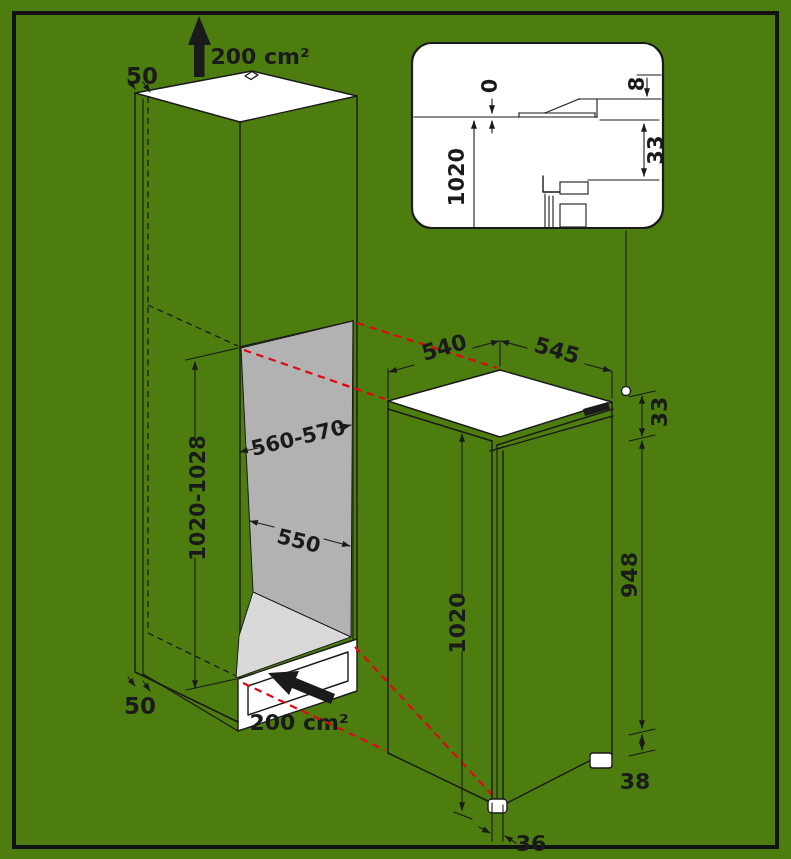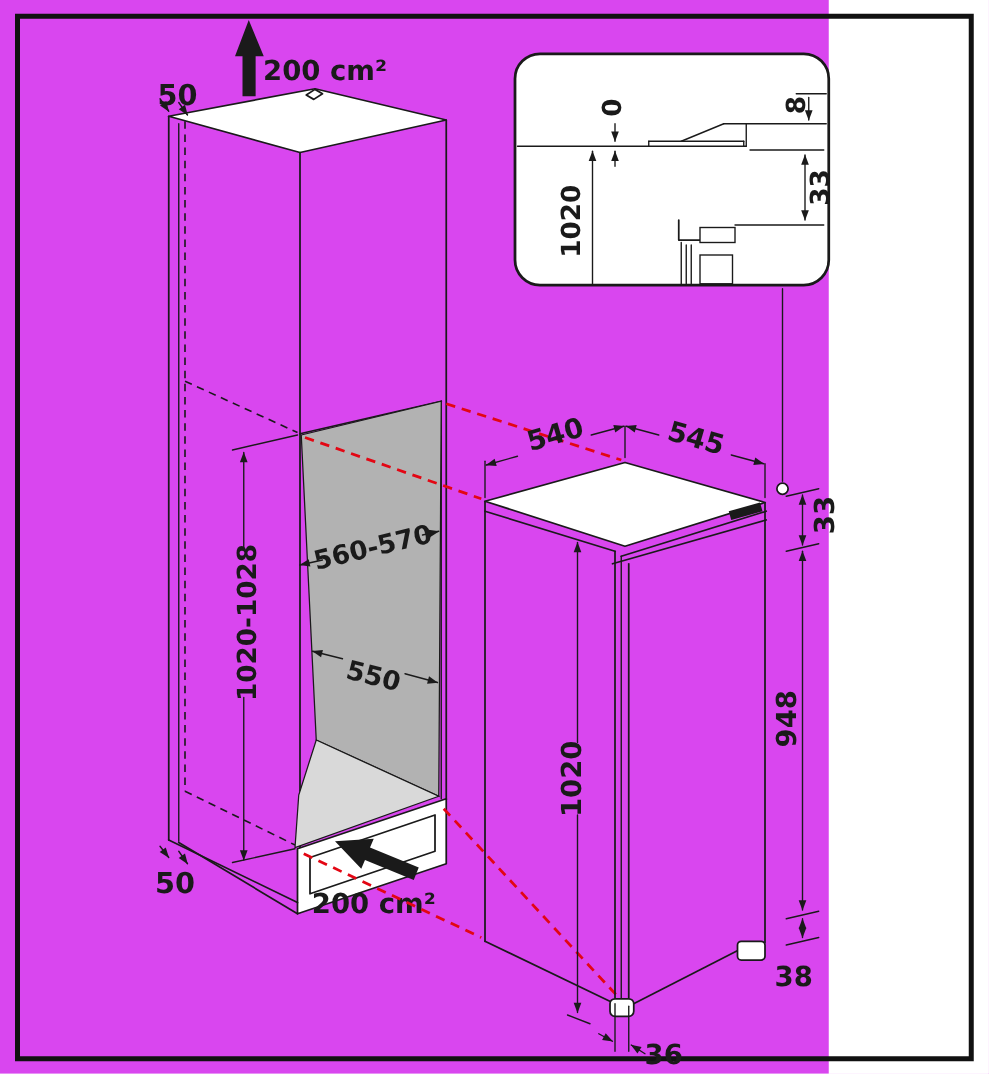--- a/index.html
+++ b/index.html
@@ -1,16 +1,16 @@
 <!DOCTYPE html>
 <html><head>
 <meta charset="utf-8">
 <style>
   html,body{margin:0;padding:0;background:#ffffff;}
-  .stage{width:663px;height:859px;position:relative;background:#d946ef;
+  .stage{width:791px;height:859px;position:relative;background:#4d7c0f;
          font-family:"DejaVu Sans","Liberation Sans",sans-serif;}
   svg{display:block}
   .ln{fill:none;stroke:#1a1a1a;stroke-width:1.4;stroke-linejoin:round;stroke-linecap:round;}
   .thin{fill:none;stroke:#1a1a1a;stroke-width:1.1;stroke-linecap:round;}
   .dash{fill:none;stroke:#1a1a1a;stroke-width:1.3;stroke-dasharray:6 4.5;stroke-linecap:butt;}
   .red{fill:none;stroke:#e30613;stroke-width:2.2;stroke-dasharray:7.5 5.5;stroke-linecap:butt;}
   .dim{font-weight:bold;fill:#1a1a1a;text-anchor:middle;}
   .wfill{fill:#ffffff;}
 </style>
 </head>

